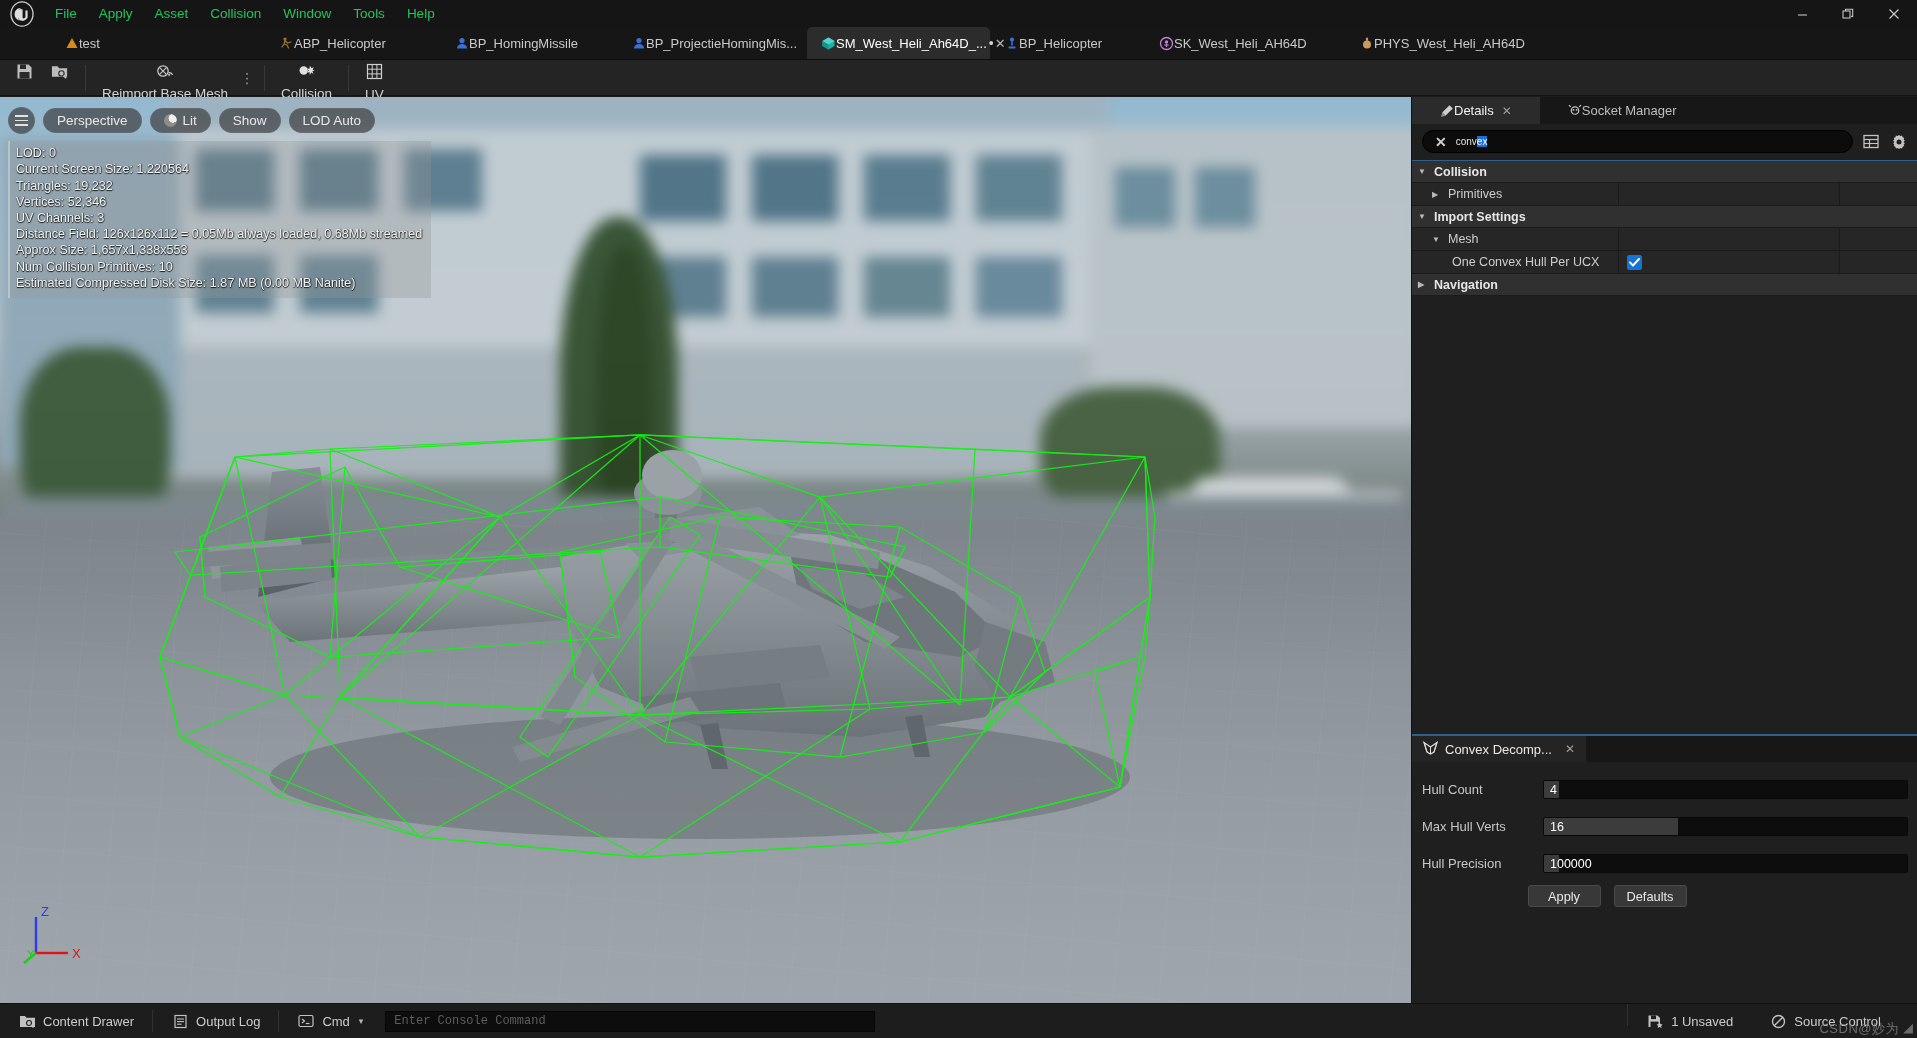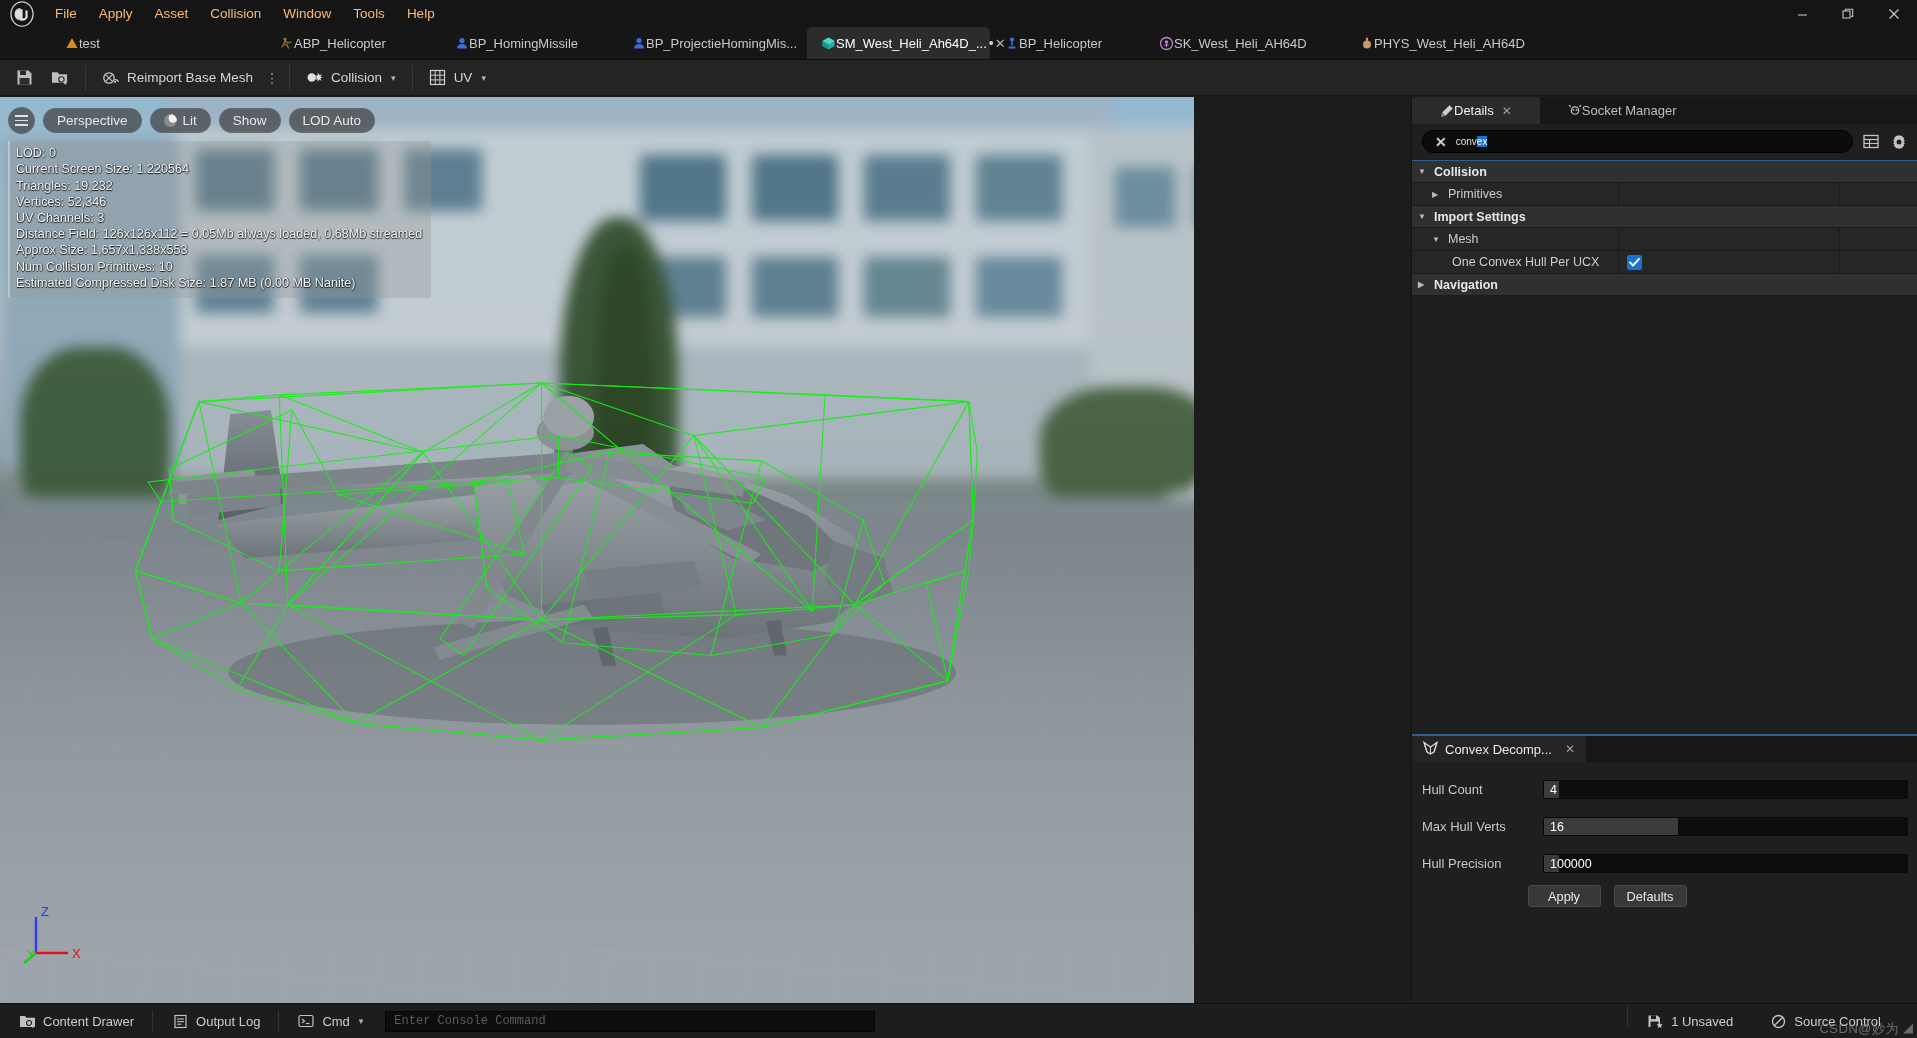--- a/index.html
+++ b/index.html
@@ -15,21 +15,21 @@
   
   .menubar {
     position: absolute; top: 0; left: 0; width: 1917px; height: 28px;
     background: #151515; display: flex; align-items: center;
   }
   .ue-logo {
     width: 44px; height: 28px; display: flex; align-items: center; justify-content: center;
   }
   .ue-logo svg { display:block; }
   .menu-item {
-    font-size: 13.5px; color: #fdba74; padding: 3px 11px; line-height: 18px;
+    font-size: 13.5px; color: #22c55e; padding: 3px 11px; line-height: 18px;
     white-space: nowrap; cursor: default;
   }
   .winbtns { position:absolute; right:0; top:0; height:28px; display:flex; }
   .winbtn { width: 46px; height: 28px; display:flex; align-items:center; justify-content:center; color:#b8b8b8; }
 
   
   .tabbar {
     position:absolute; top:28px; left:0; width:1917px; height:32px;
     background:#161616; display:flex; align-items:flex-end;
     border-bottom: 1px solid #0e0e0e;
@@ -45,30 +45,30 @@
   .tab .tclose { color:#b5b5b5; font-size:13px; margin-left:1px; }
 
   
   .toolbar {
     position:absolute; top:60px; left:0; width:1917px; height:36px;
     background:#242424; display:flex; align-items:center; padding-left:6px;
     border-bottom:1px solid #141414;
   }
   .tb-btn {
     height:30px; display:flex; align-items:center; gap:7px; padding:0 9px;
-    font-size:13.5px; color:#d4d4d4; border-radius:3px;
+    font-size:13.5px; color:#d4d4d4; border-radius:3px;flex-direction:column;
   }
   .tb-sep { width:1px; height:26px; background:#383838; margin:0 7px; }
   .tb-ico { width:18px; height:18px; display:flex; align-items:center; justify-content:center; }
   .tb-kebab { font-size:14px; color:#9a9a9a; letter-spacing:0; padding:0 3px; }
   .caret { font-size:9px; color:#b7b7b7; margin-left:2px; }
 
   
   .viewport {
-    position:absolute; top:97px; left:0; width:1194px; height:906px;
+    position:absolute; top:97px; left:0; width:1411px; height:906px;
     overflow:hidden; background:#3f4348;
   }
   .vp-sky {
     position:absolute; inset:0;
     background:
       linear-gradient(180deg, #93b8cf 0%, #a9c3d2 14%, #b9c4c8 26%, #9aa6a8 36%, #6f7a78 47%, #5d6668 52%, #555c5e 58%, #6a7175 64%, #848b90 72%, #959ca2 82%, #a3a9af 100%);
   }
   
   .vp-bg { position:absolute; inset:0; filter: blur(7px); opacity:.95; }
   .blk { position:absolute; }

